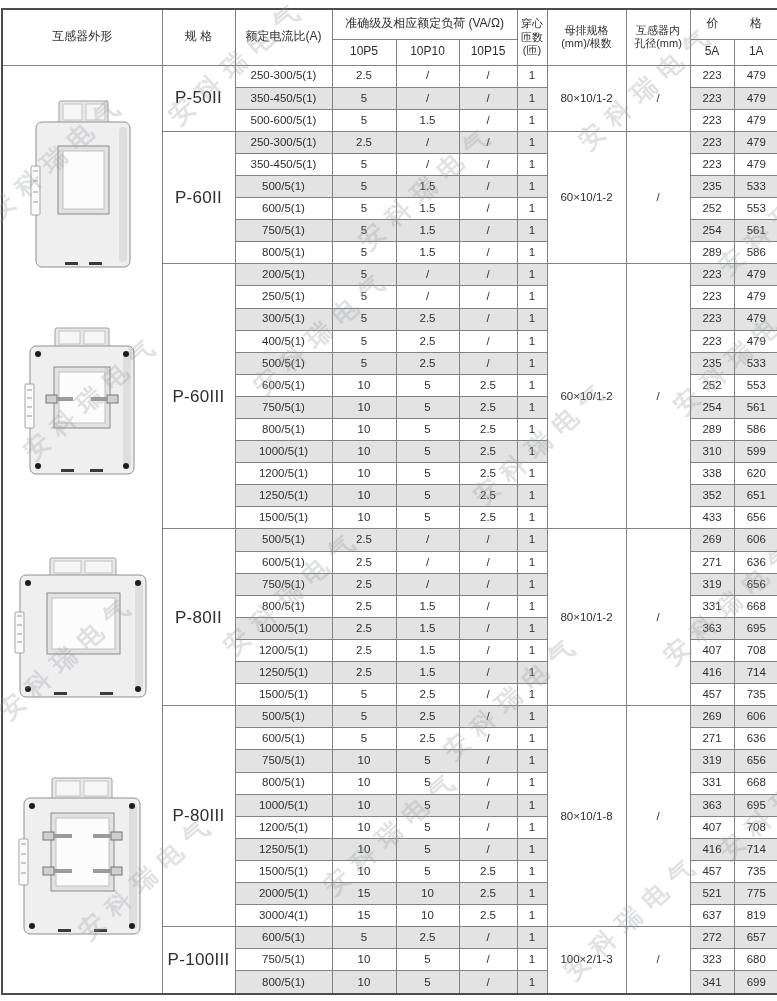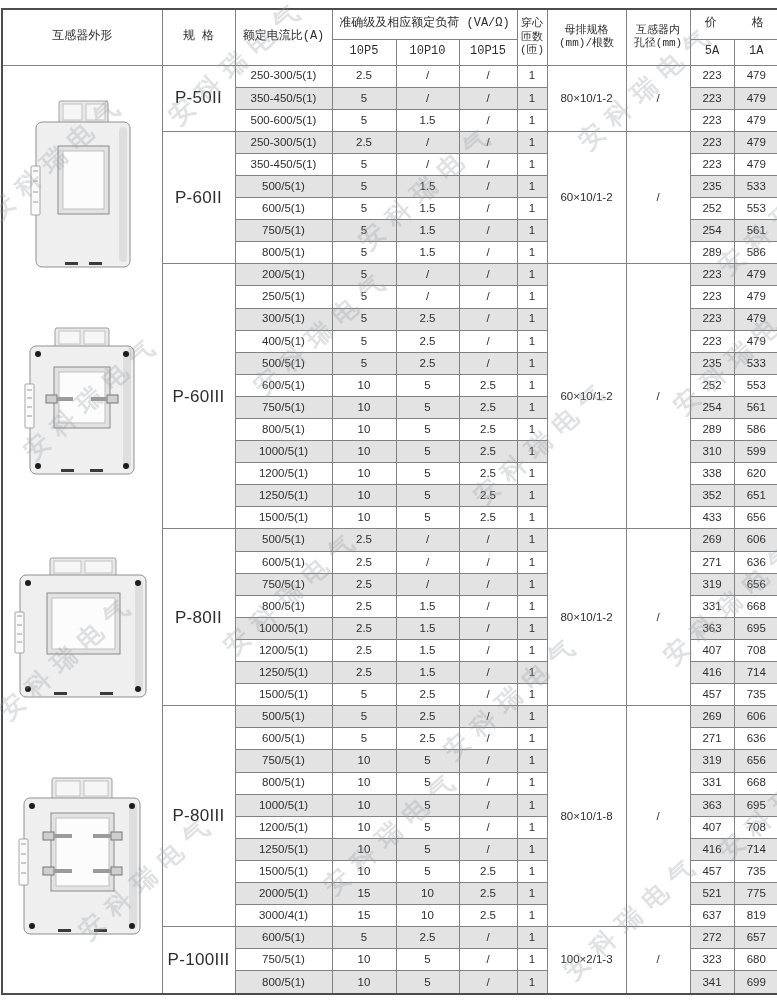--- a/index.html
+++ b/index.html
@@ -10,21 +10,21 @@
   table.ct{
     position:absolute;left:1px;top:8px;width:775px;height:987px;
     border-collapse:collapse;table-layout:fixed;
     border:2px solid #4d4d4d;background:#ffffff;
   }
   .ct th,.ct td{
     border:1px solid #828282;text-align:center;vertical-align:middle;
     padding:0;overflow:hidden;font-size:11.5px;line-height:1.15;color:#2e2e2e;
     font-weight:400;white-space:nowrap;
   }
-  .ct thead th{font-size:12px;background:#ffffff;font-family:Liberation Mono, monospace;}
+  .ct thead th{font-size:12px;background:#ffffff;}
   .ct tr.h1{height:30px;}
   .ct tr.h2{height:26px;}
   .ct th.pre{white-space:pre-line;font-size:11px;line-height:1.2;}
   .ct th.gapped{letter-spacing:14px;text-indent:14px;}
   .ct td.gray{background:#e3e3e3;}
   .ct td.spec{font-size:17px;background:#ffffff;letter-spacing:.3px;}
   .ct td.merged{background:#ffffff;}
   .ct td.appearance{background:#ffffff;position:relative;padding:0;}
   .fig{position:absolute;}
   .watermarks{position:absolute;left:0;top:0;width:777px;height:1001px;z-index:9;pointer-events:none;overflow:hidden;}

